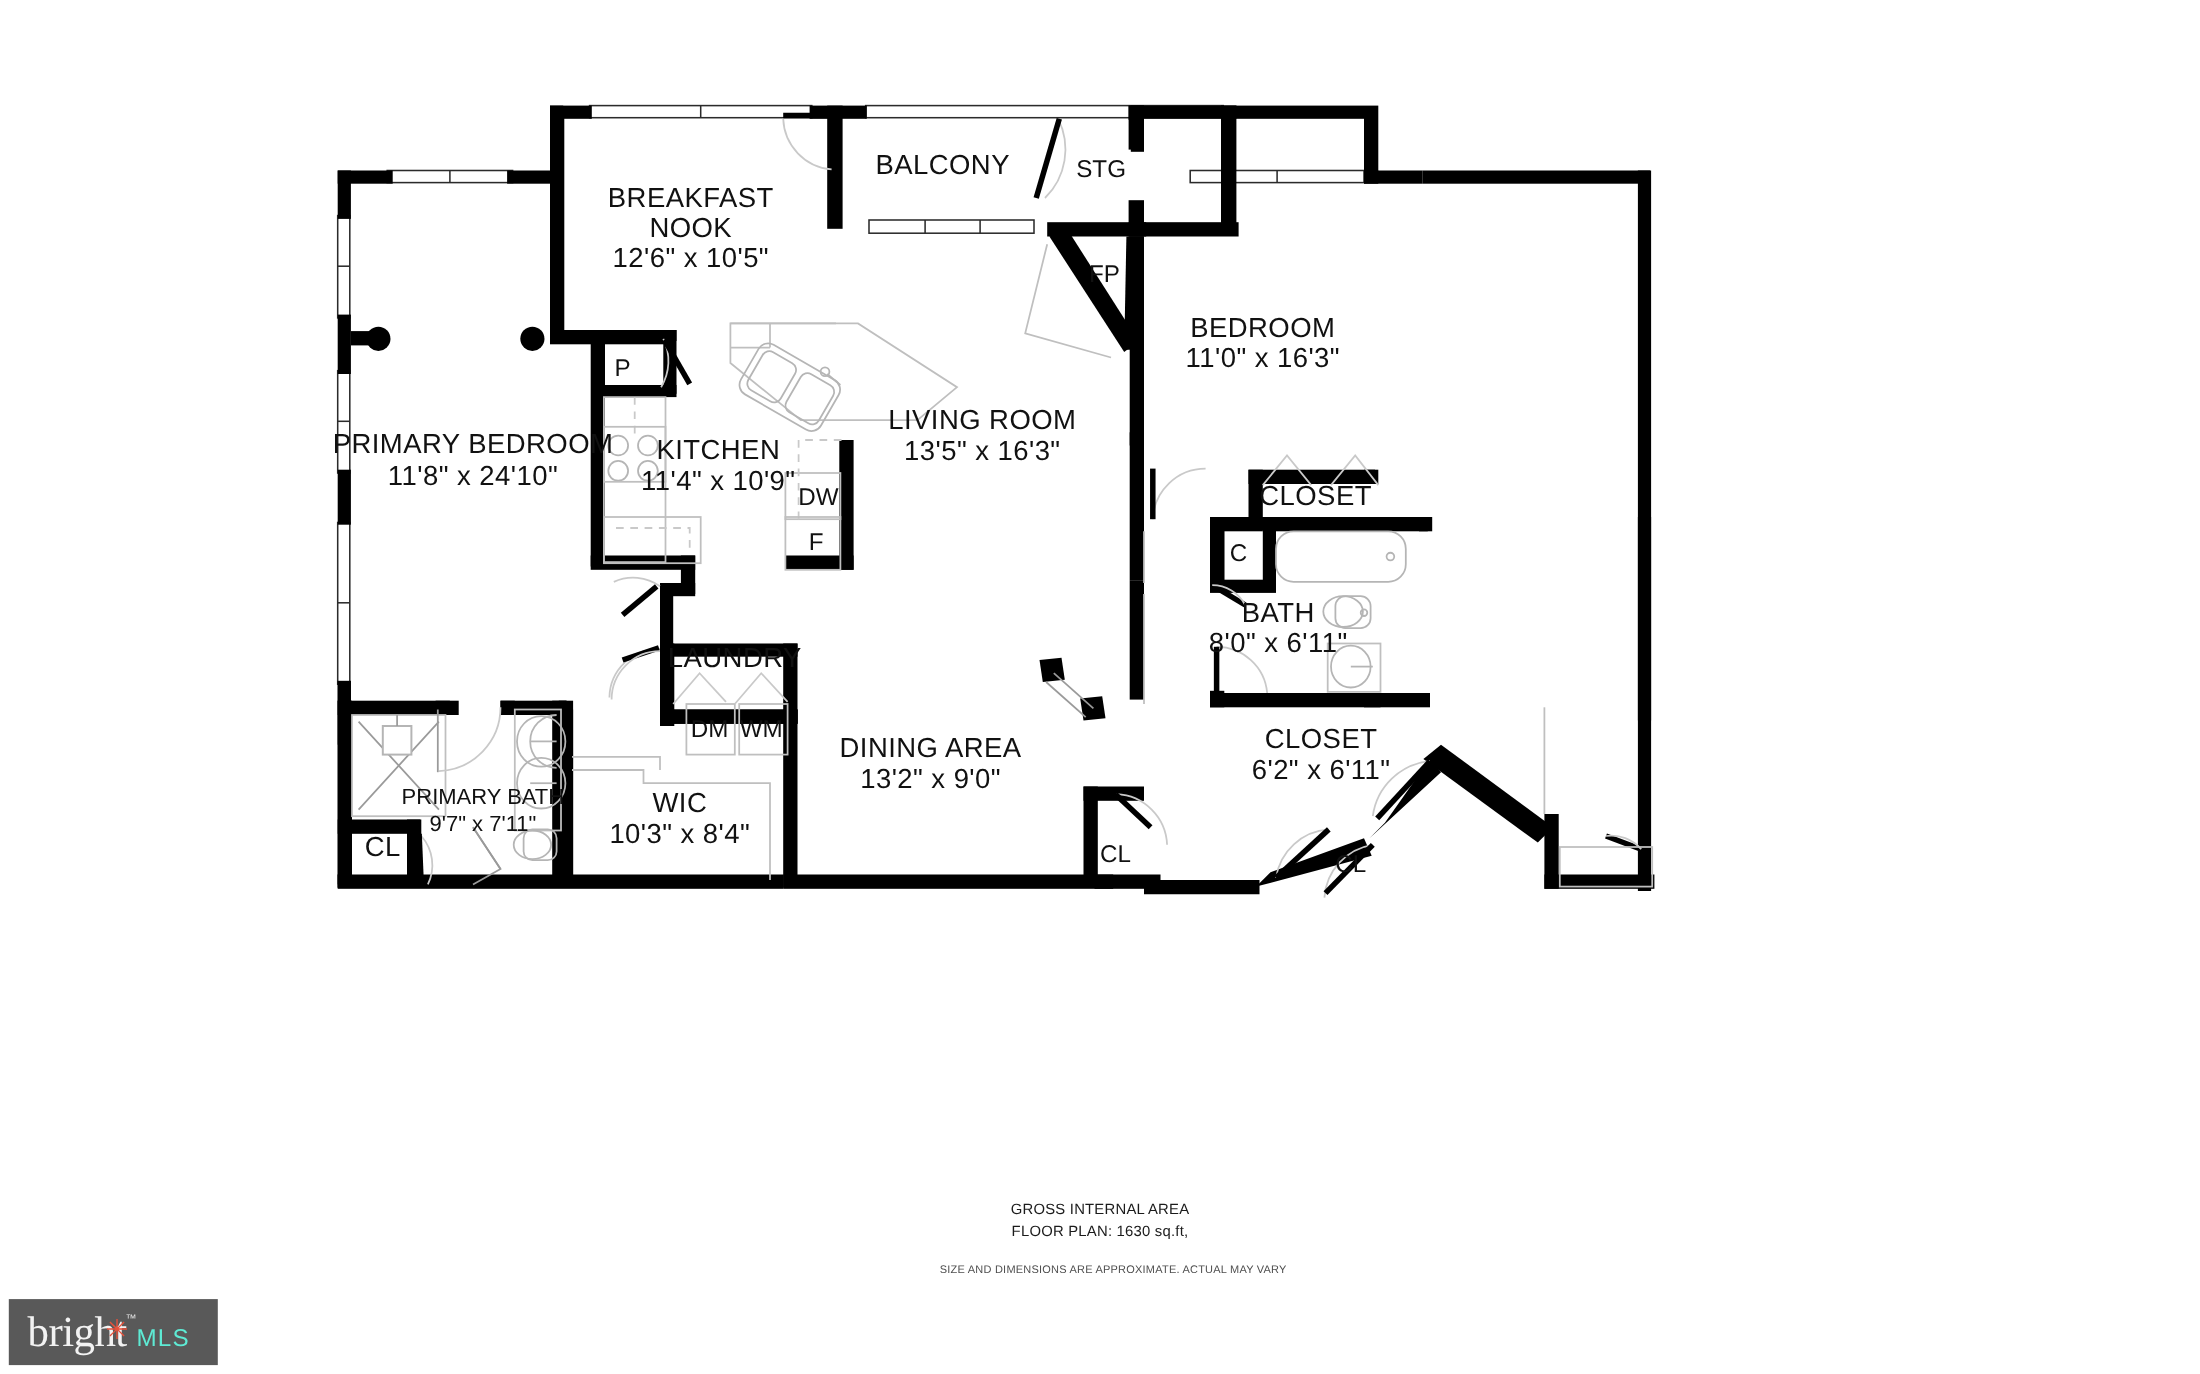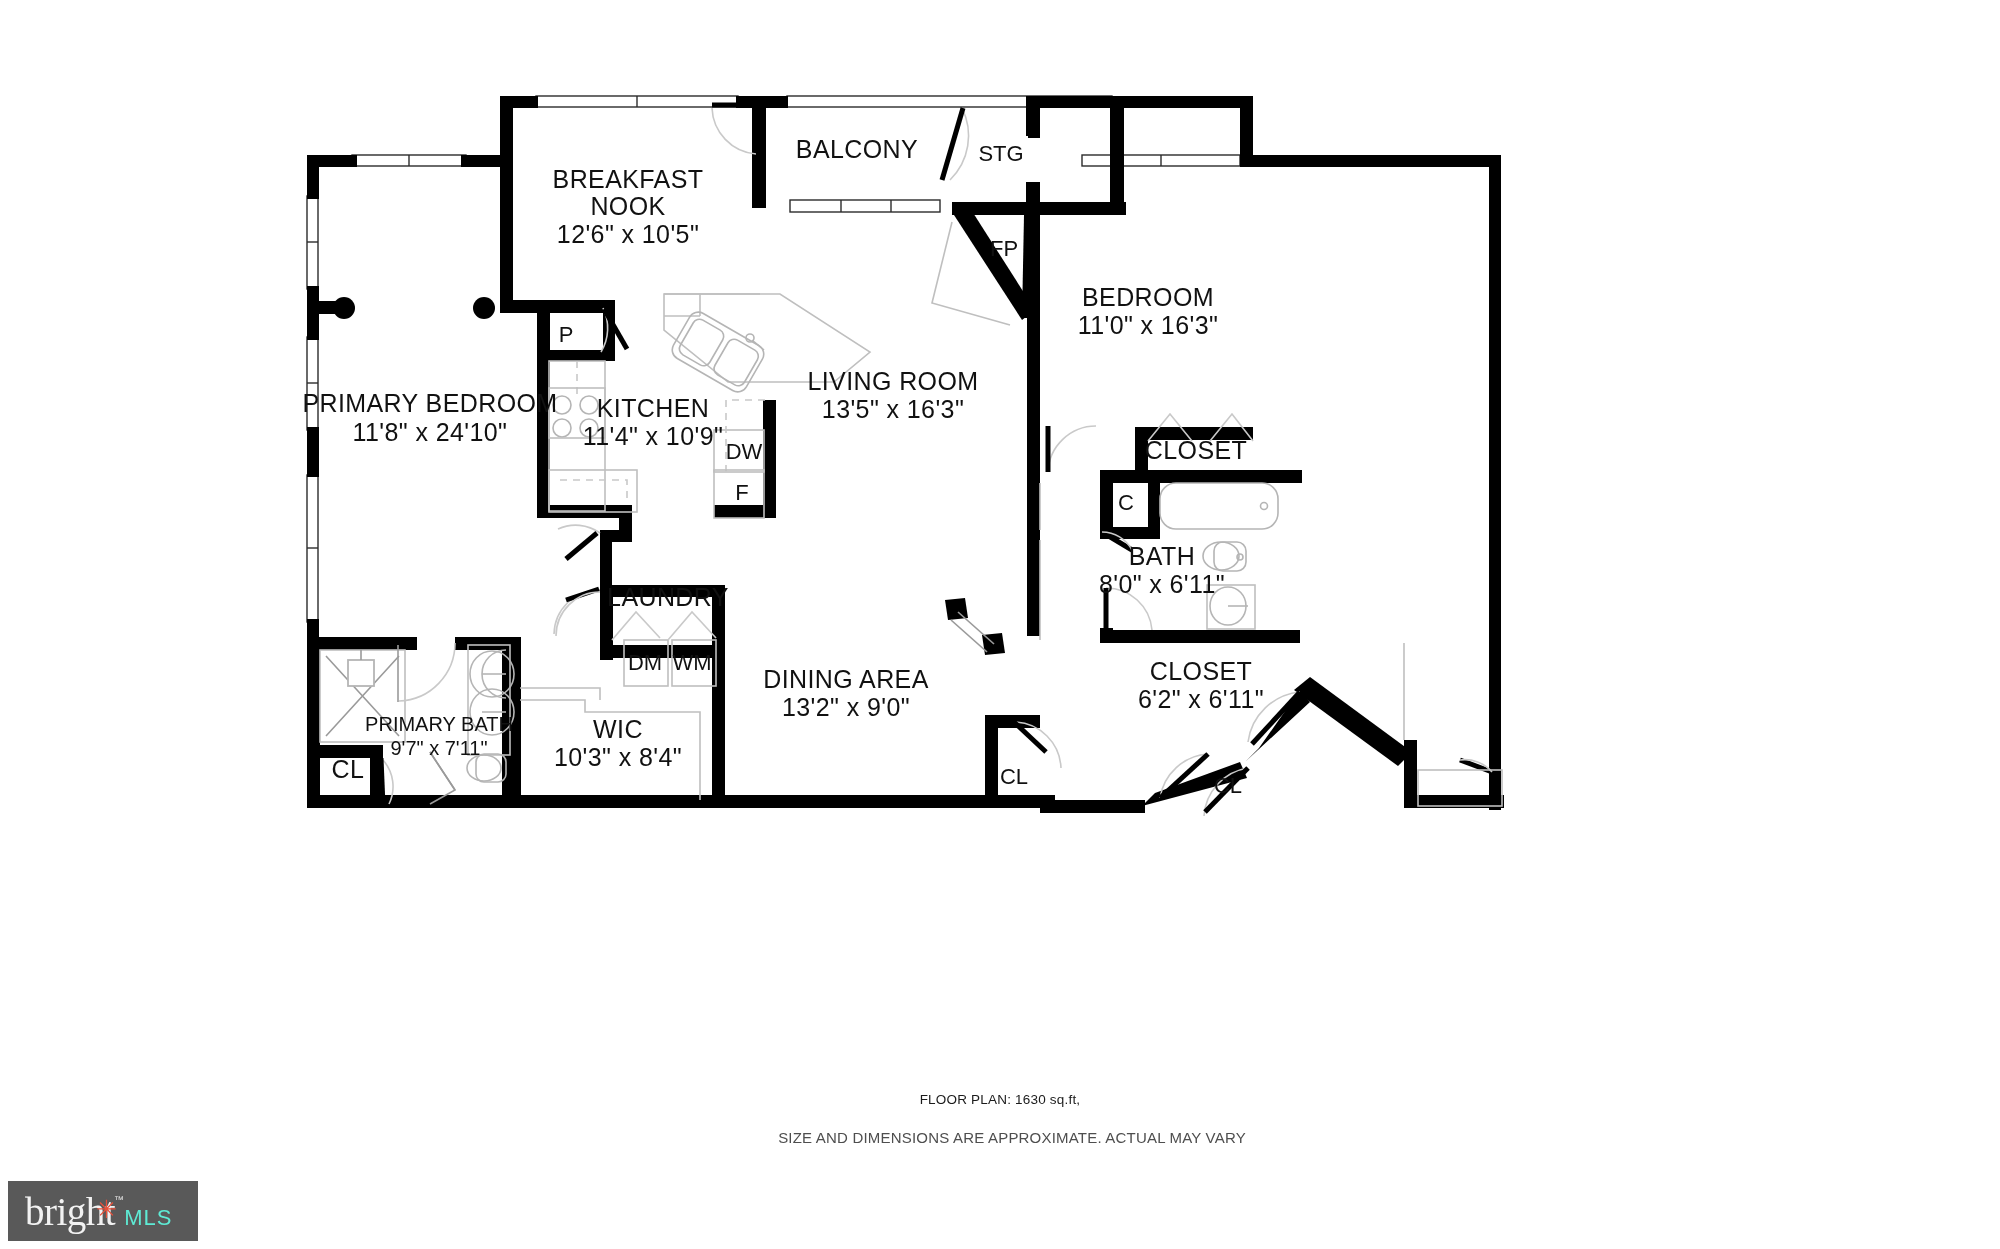--- a/index.html
+++ b/index.html
@@ -24,21 +24,21 @@
   .swing{fill:none;stroke:#c9c9c9;stroke-width:1.6;}
   .doorleaf{fill:none;stroke:#000;stroke-width:5;stroke-linecap:butt;}
   .winline{fill:none;stroke:#2b2b2b;stroke-width:1.4;}
   .fixt{fill:#fff;stroke:#b5b5b5;stroke-width:1.8;}
   .fixt2{fill:none;stroke:#b5b5b5;stroke-width:1.6;}
   .dash{fill:none;stroke:#c9c9c9;stroke-width:1.6;stroke-dasharray:7 6;}
 
   
   #footer{position:absolute;left:0;top:1090px;width:2000px;text-align:center;}
   #footer .gia{font-size:13.5px;letter-spacing:.2px;color:#1b1b1b;line-height:20px;}
-  #footer .disclaim{margin-top:19px;font-size:15px;color:#4e4e4e;letter-spacing:.2px;padding-left:24px;}
+  #footer .disclaim{margin-top:19px;font-size:10px;color:#4e4e4e;letter-spacing:.2px;padding-left:24px;}
 
   
   #logo{position:absolute;left:8px;top:1181px;width:190px;height:60px;
         background:#595959;display:flex;align-items:center;}
   #logo .lg-inner{position:relative;padding-left:17px;display:flex;align-items:baseline;}
   #logo .bright{font-family:"Liberation Serif",serif;font-size:39px;color:#f2f2f2;
         letter-spacing:-0.5px;line-height:39px;}
   #logo .star{position:absolute;left:88px;top:5px;color:#e8503a;font-size:25px;line-height:25px;}
   #logo .tm{position:absolute;left:106px;top:2px;color:#e6e6e6;font-size:10px;}
   #logo .mls{font-family:"Liberation Sans",sans-serif;font-size:22px;color:#5eead4;
@@ -383,20 +383,21 @@
 
     <text class="rm-name" x="348" y="778">CL</text>
     <text class="rm-small" x="1014" y="784">CL</text>
     <text class="rm-small" x="1228" y="793">CL</text>
   </g>
 
 </svg>
 </div>
 
 <div id="footer">
+  <div class="gia">GROSS INTERNAL AREA</div>
   <div class="gia">FLOOR PLAN: 1630 sq.ft,</div>
   <div class="disclaim">SIZE AND DIMENSIONS ARE APPROXIMATE. ACTUAL MAY VARY</div>
 </div>
 
 <div id="logo">
   <div class="lg-inner">
     <span class="bright">bright</span>
     <span class="star">✳</span>
     <span class="tm">™</span>
     <span class="mls">MLS</span>

